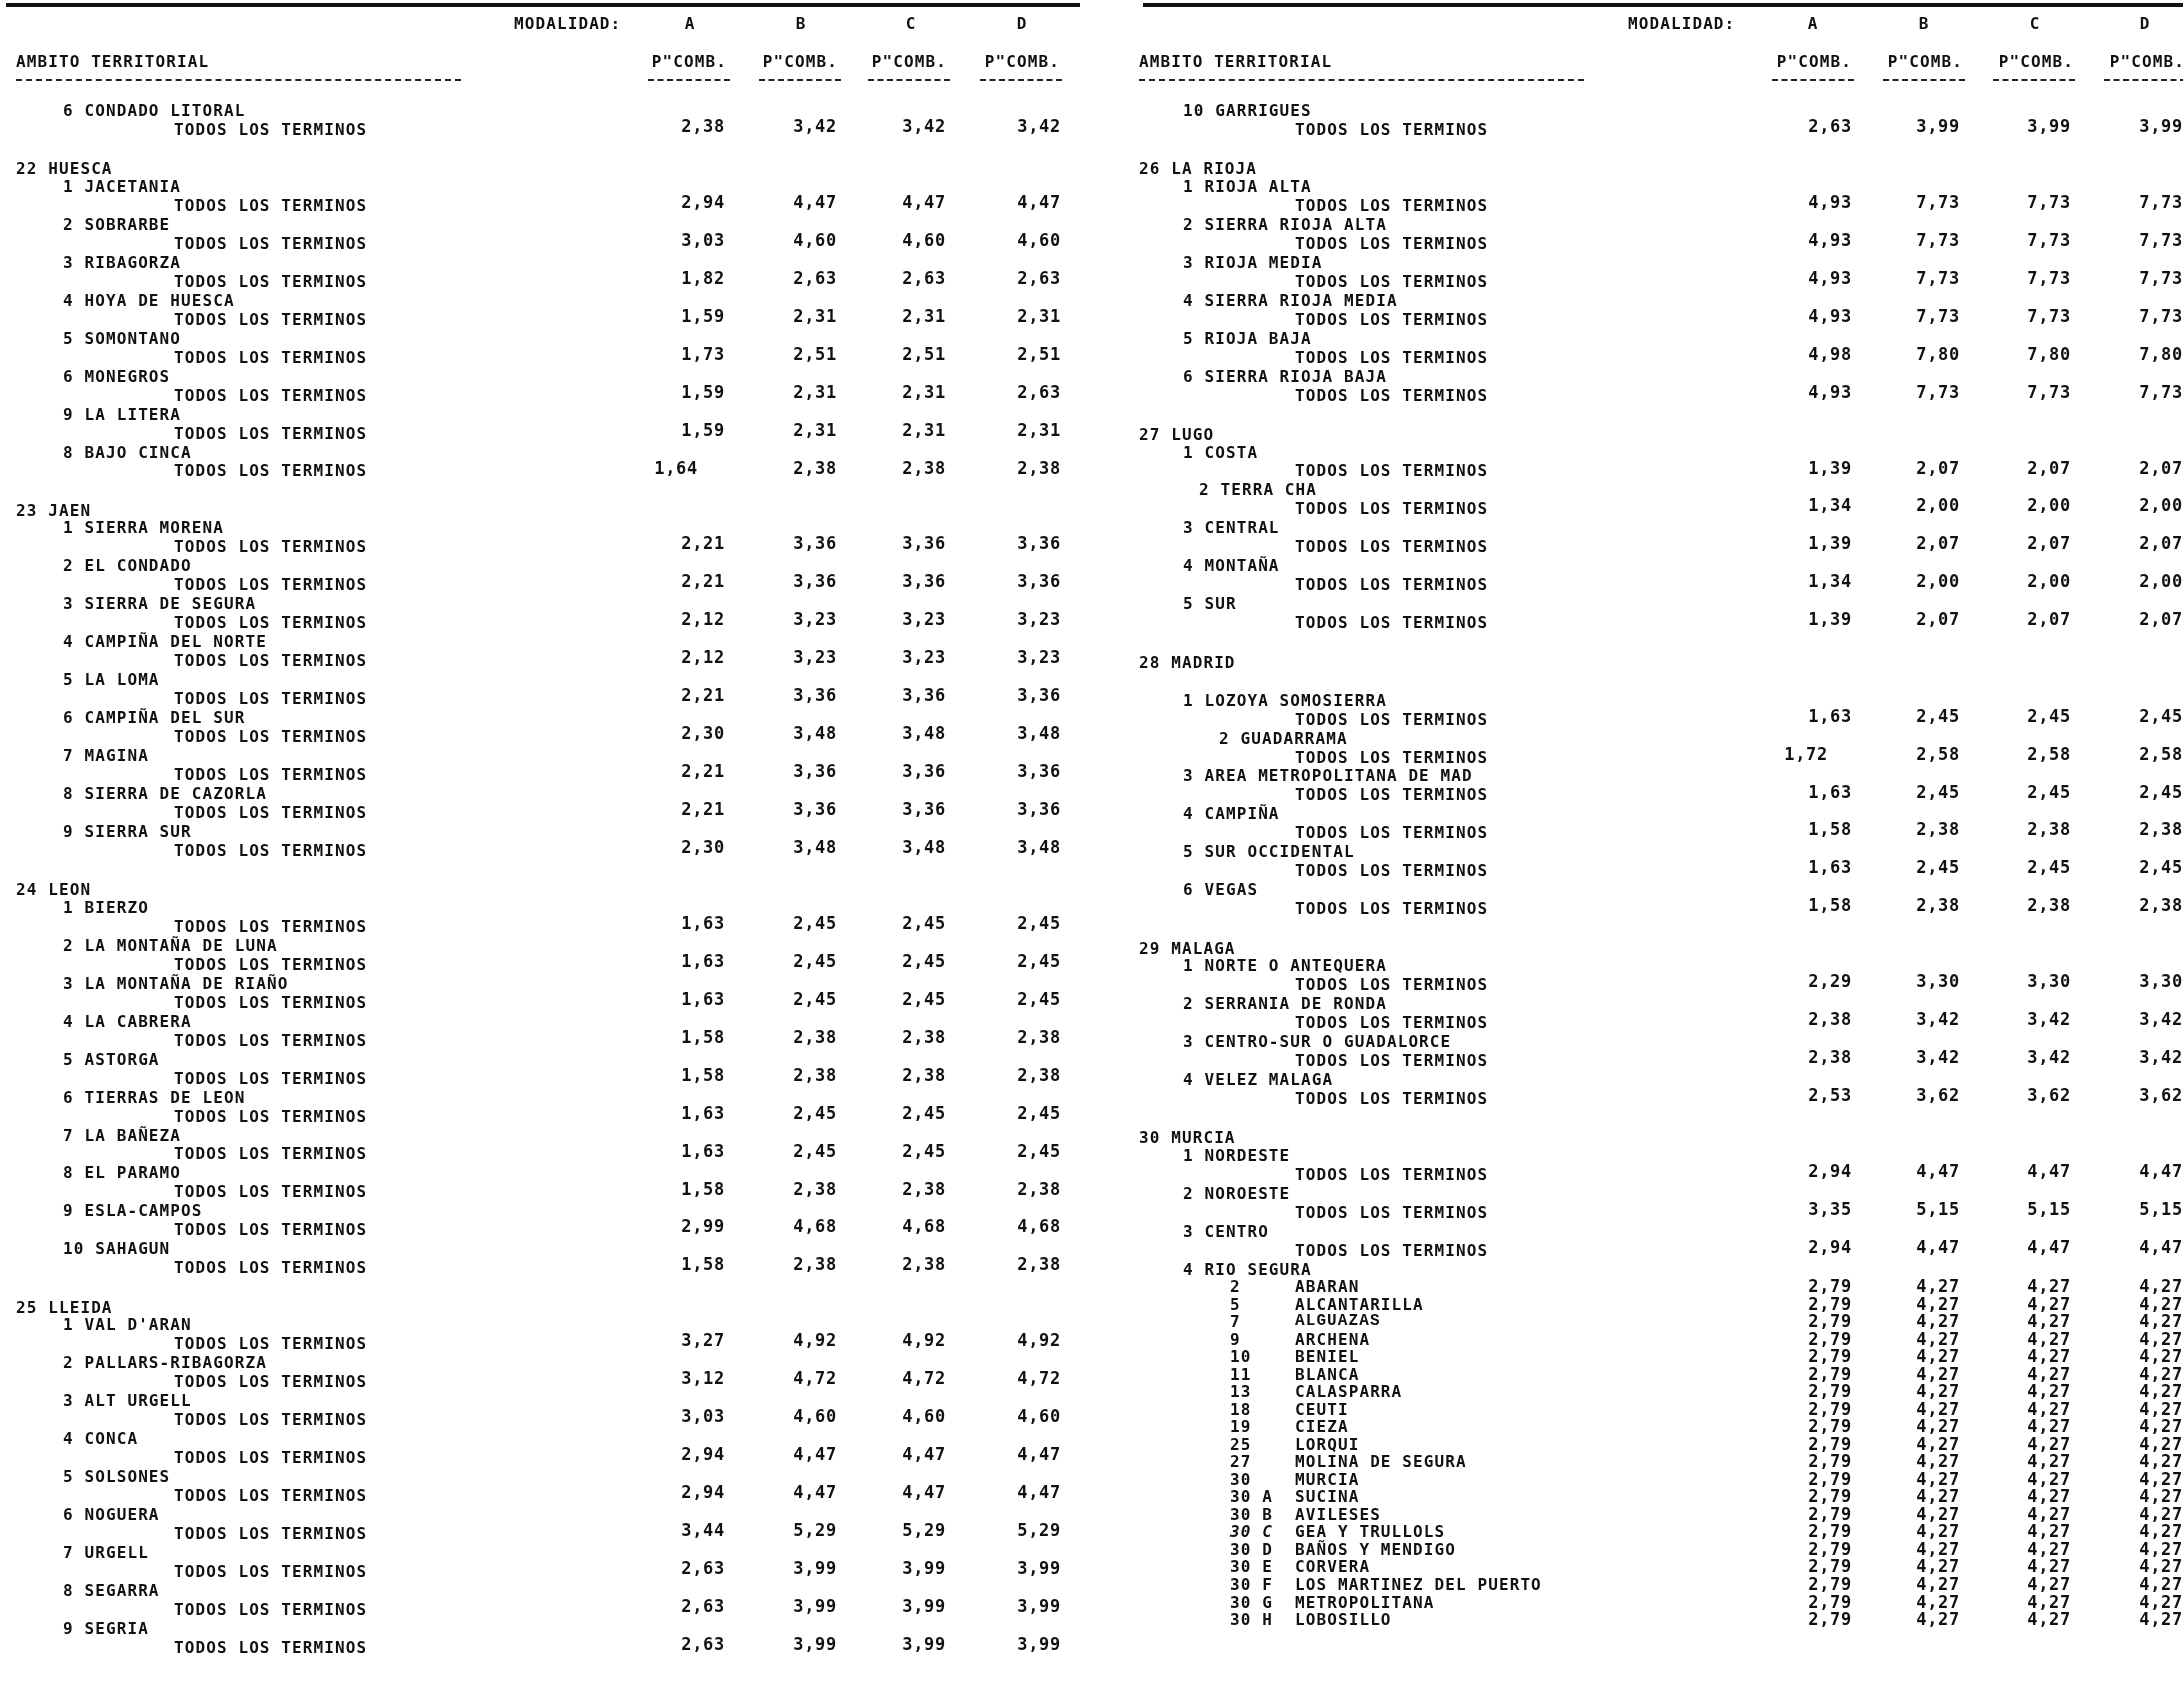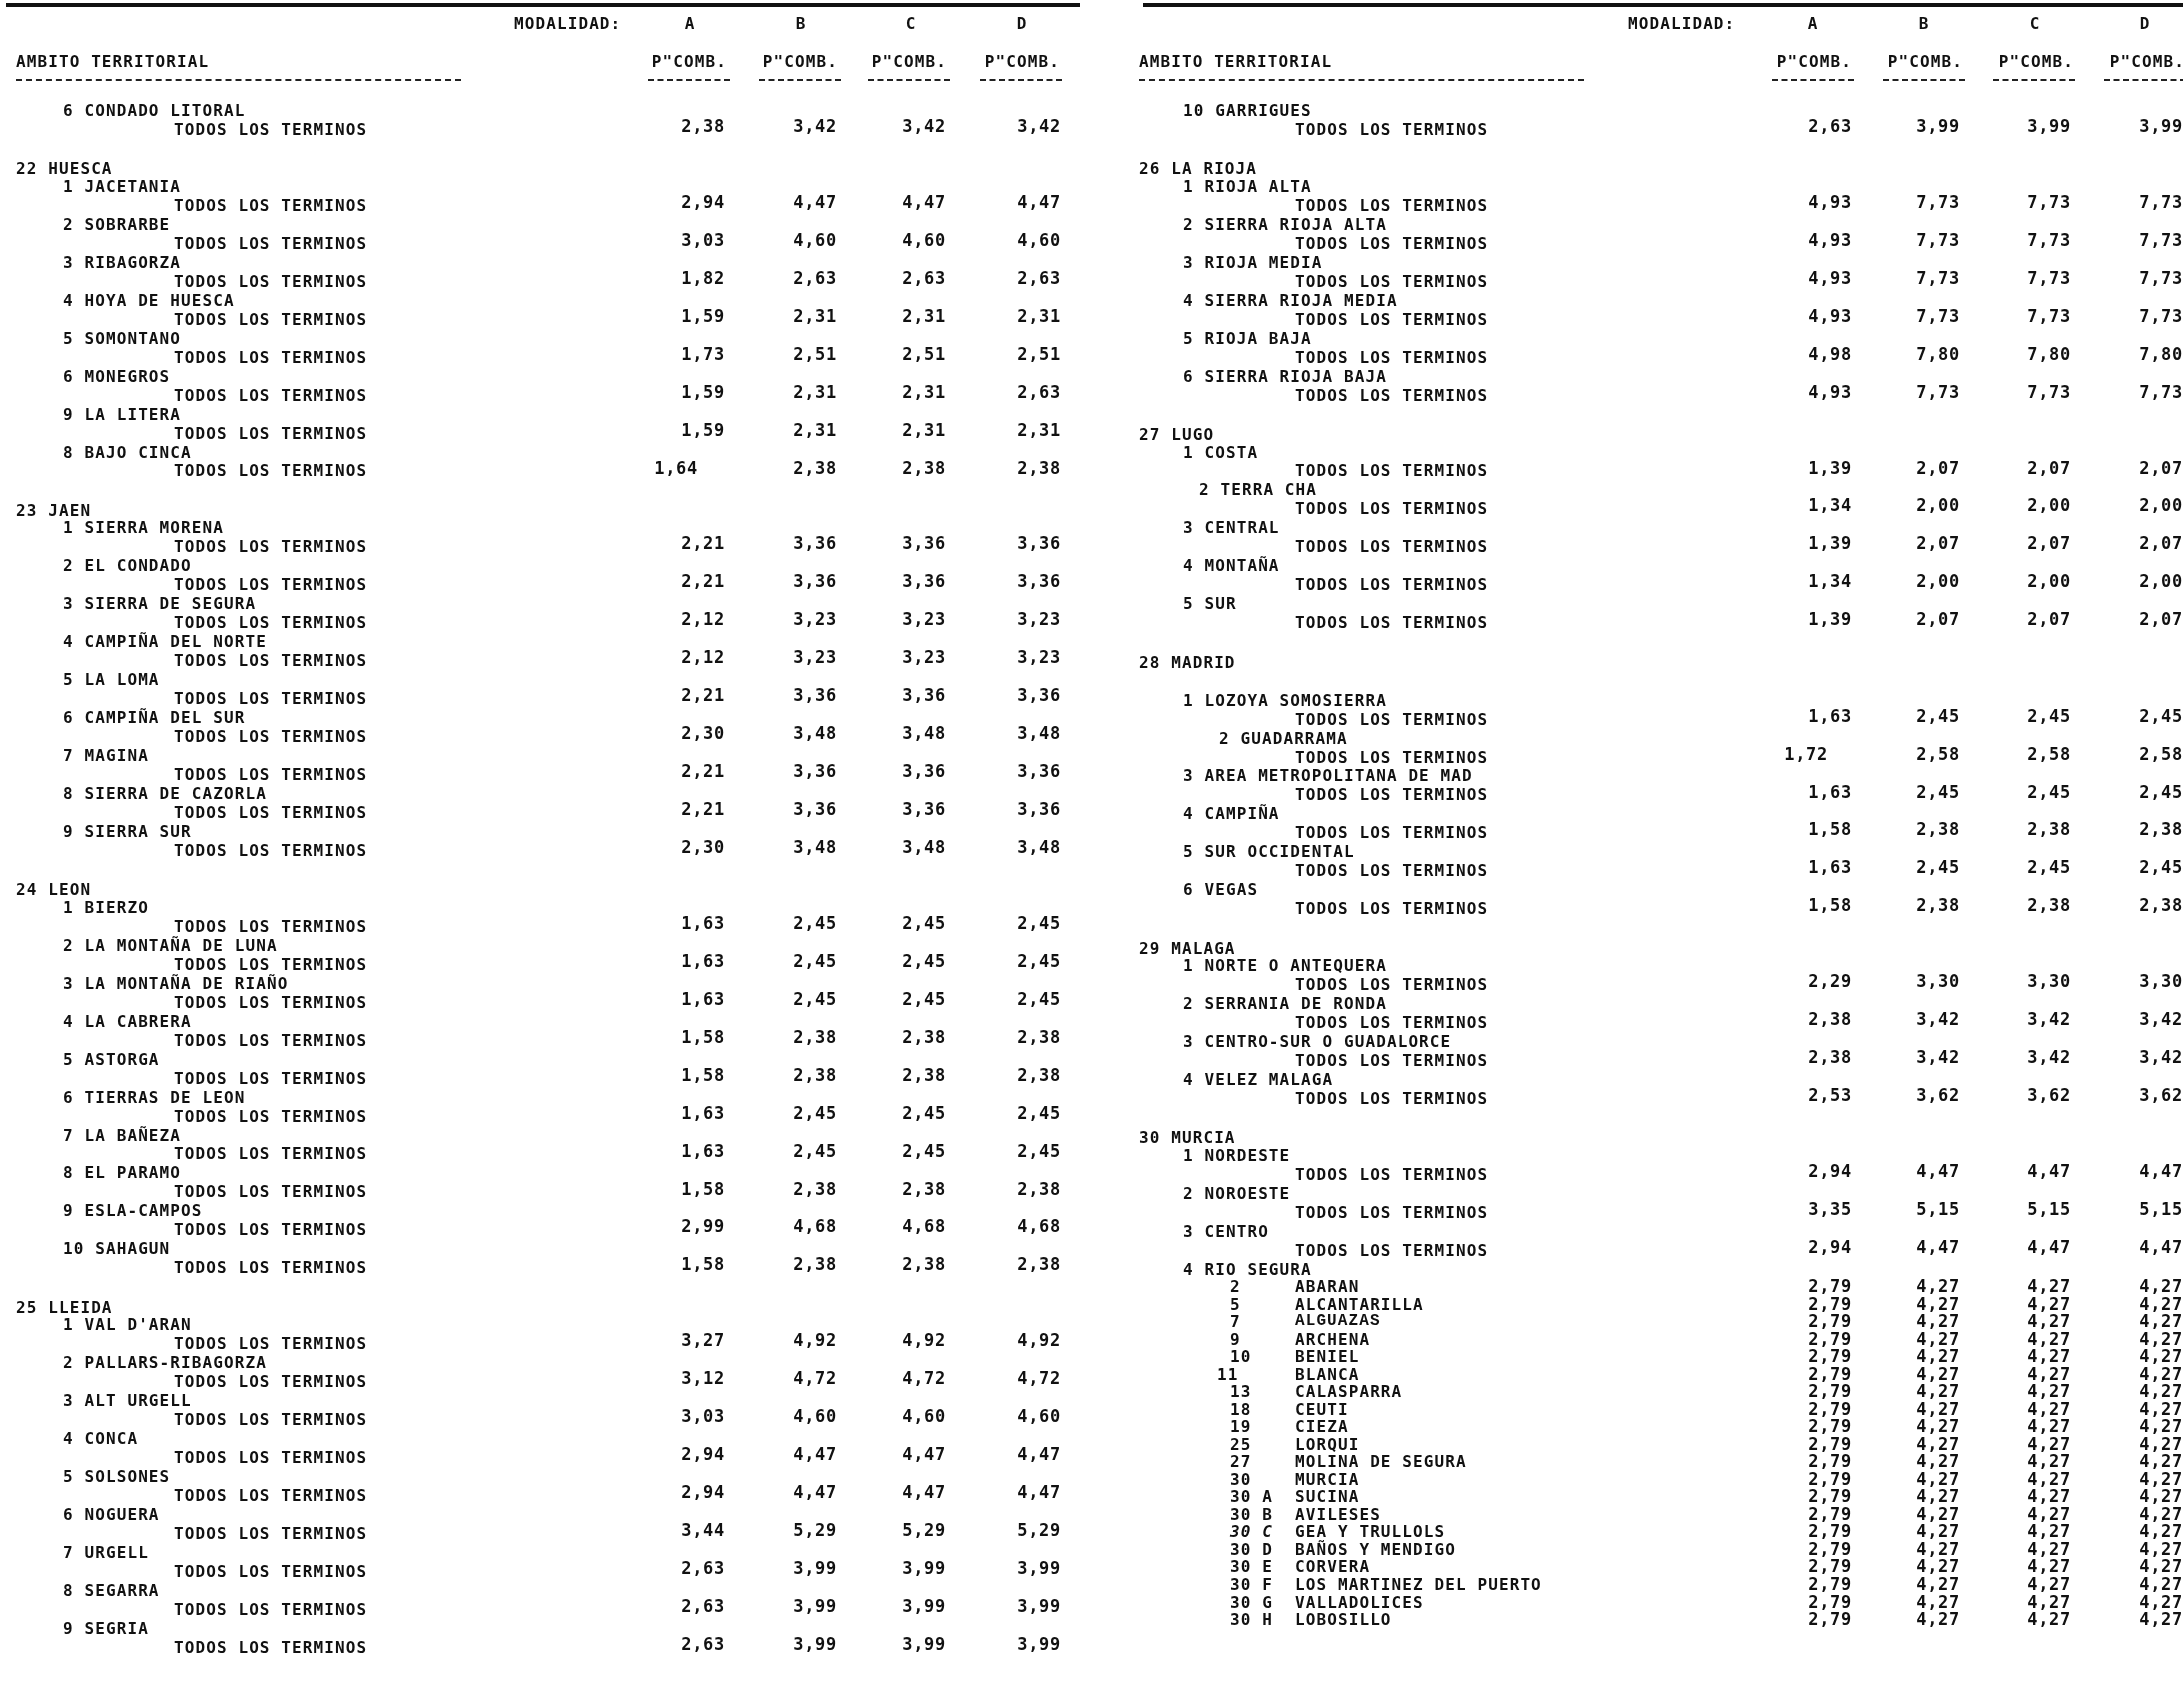--- a/index.html
+++ b/index.html
@@ -466,21 +466,21 @@
       <span class="val" style="left: 644px; top: 1229px;">2,79</span>
       <span class="val" style="left: 752px; top: 1229px;">4,27</span>
       <span class="val" style="left: 863px; top: 1229px;">4,27</span>
       <span class="val" style="left: 975px; top: 1229px;">4,27</span>
       <span class="lbl" style="left: 102px; top: 1246px;">10</span>
       <span class="lbl" style="left: 167px; top: 1246px;">BENIEL</span>
       <span class="val" style="left: 644px; top: 1246px;">2,79</span>
       <span class="val" style="left: 752px; top: 1246px;">4,27</span>
       <span class="val" style="left: 863px; top: 1246px;">4,27</span>
       <span class="val" style="left: 975px; top: 1246px;">4,27</span>
-      <span class="lbl" style="left: 89px; top: 1264px;">11</span>
+      <span class="lbl" style="left: 102px; top: 1264px;">11</span>
       <span class="lbl" style="left: 167px; top: 1264px;">BLANCA</span>
       <span class="val" style="left: 644px; top: 1264px;">2,79</span>
       <span class="val" style="left: 752px; top: 1264px;">4,27</span>
       <span class="val" style="left: 863px; top: 1264px;">4,27</span>
       <span class="val" style="left: 975px; top: 1264px;">4,27</span>
       <span class="lbl" style="left: 102px; top: 1281px;">13</span>
       <span class="lbl" style="left: 167px; top: 1281px;">CALASPARRA</span>
       <span class="val" style="left: 644px; top: 1281px;">2,79</span>
       <span class="val" style="left: 752px; top: 1281px;">4,27</span>
       <span class="val" style="left: 863px; top: 1281px;">4,27</span>
@@ -545,21 +545,21 @@
       <span class="val" style="left: 752px; top: 1456px;">4,27</span>
       <span class="val" style="left: 863px; top: 1456px;">4,27</span>
       <span class="val" style="left: 975px; top: 1456px;">4,27</span>
       <span class="lbl" style="left: 102px; top: 1474px;">30 F</span>
       <span class="lbl" style="left: 167px; top: 1474px;">LOS MARTINEZ DEL PUERTO</span>
       <span class="val" style="left: 644px; top: 1474px;">2,79</span>
       <span class="val" style="left: 752px; top: 1474px;">4,27</span>
       <span class="val" style="left: 863px; top: 1474px;">4,27</span>
       <span class="val" style="left: 975px; top: 1474px;">4,27</span>
       <span class="lbl" style="left: 102px; top: 1492px;">30 G</span>
-      <span class="lbl" style="left: 167px; top: 1492px;">VALLADOLICES</span>
+      <span class="lbl" style="left: 167px; top: 1492px;">METROPOLITANA</span>
       <span class="val" style="left: 644px; top: 1492px;">2,79</span>
       <span class="val" style="left: 752px; top: 1492px;">4,27</span>
       <span class="val" style="left: 863px; top: 1492px;">4,27</span>
       <span class="val" style="left: 975px; top: 1492px;">4,27</span>
       <span class="lbl" style="left: 102px; top: 1509px;">30 H</span>
       <span class="lbl" style="left: 167px; top: 1509px;">LOBOSILLO</span>
       <span class="val" style="left: 644px; top: 1509px;">2,79</span>
       <span class="val" style="left: 752px; top: 1509px;">4,27</span>
       <span class="val" style="left: 863px; top: 1509px;">4,27</span>
       <span class="val" style="left: 975px; top: 1509px;">4,27</span>

